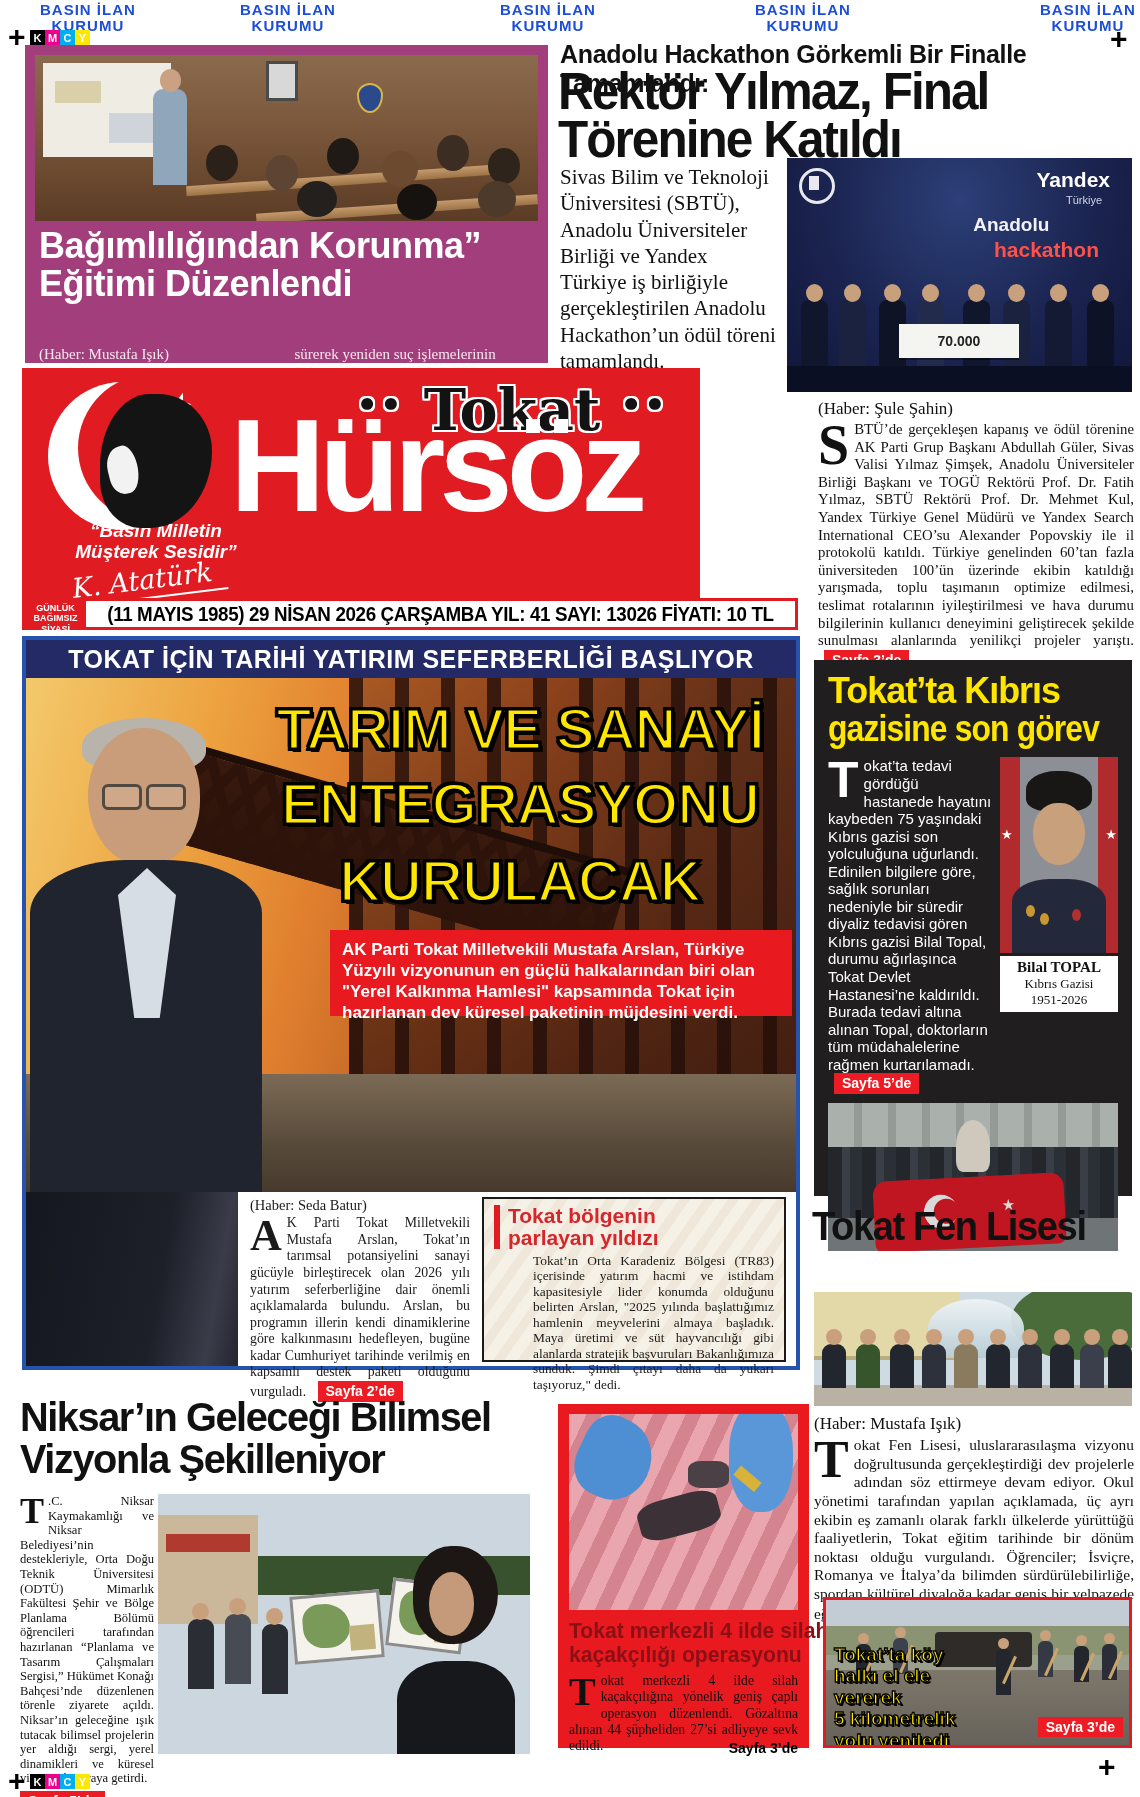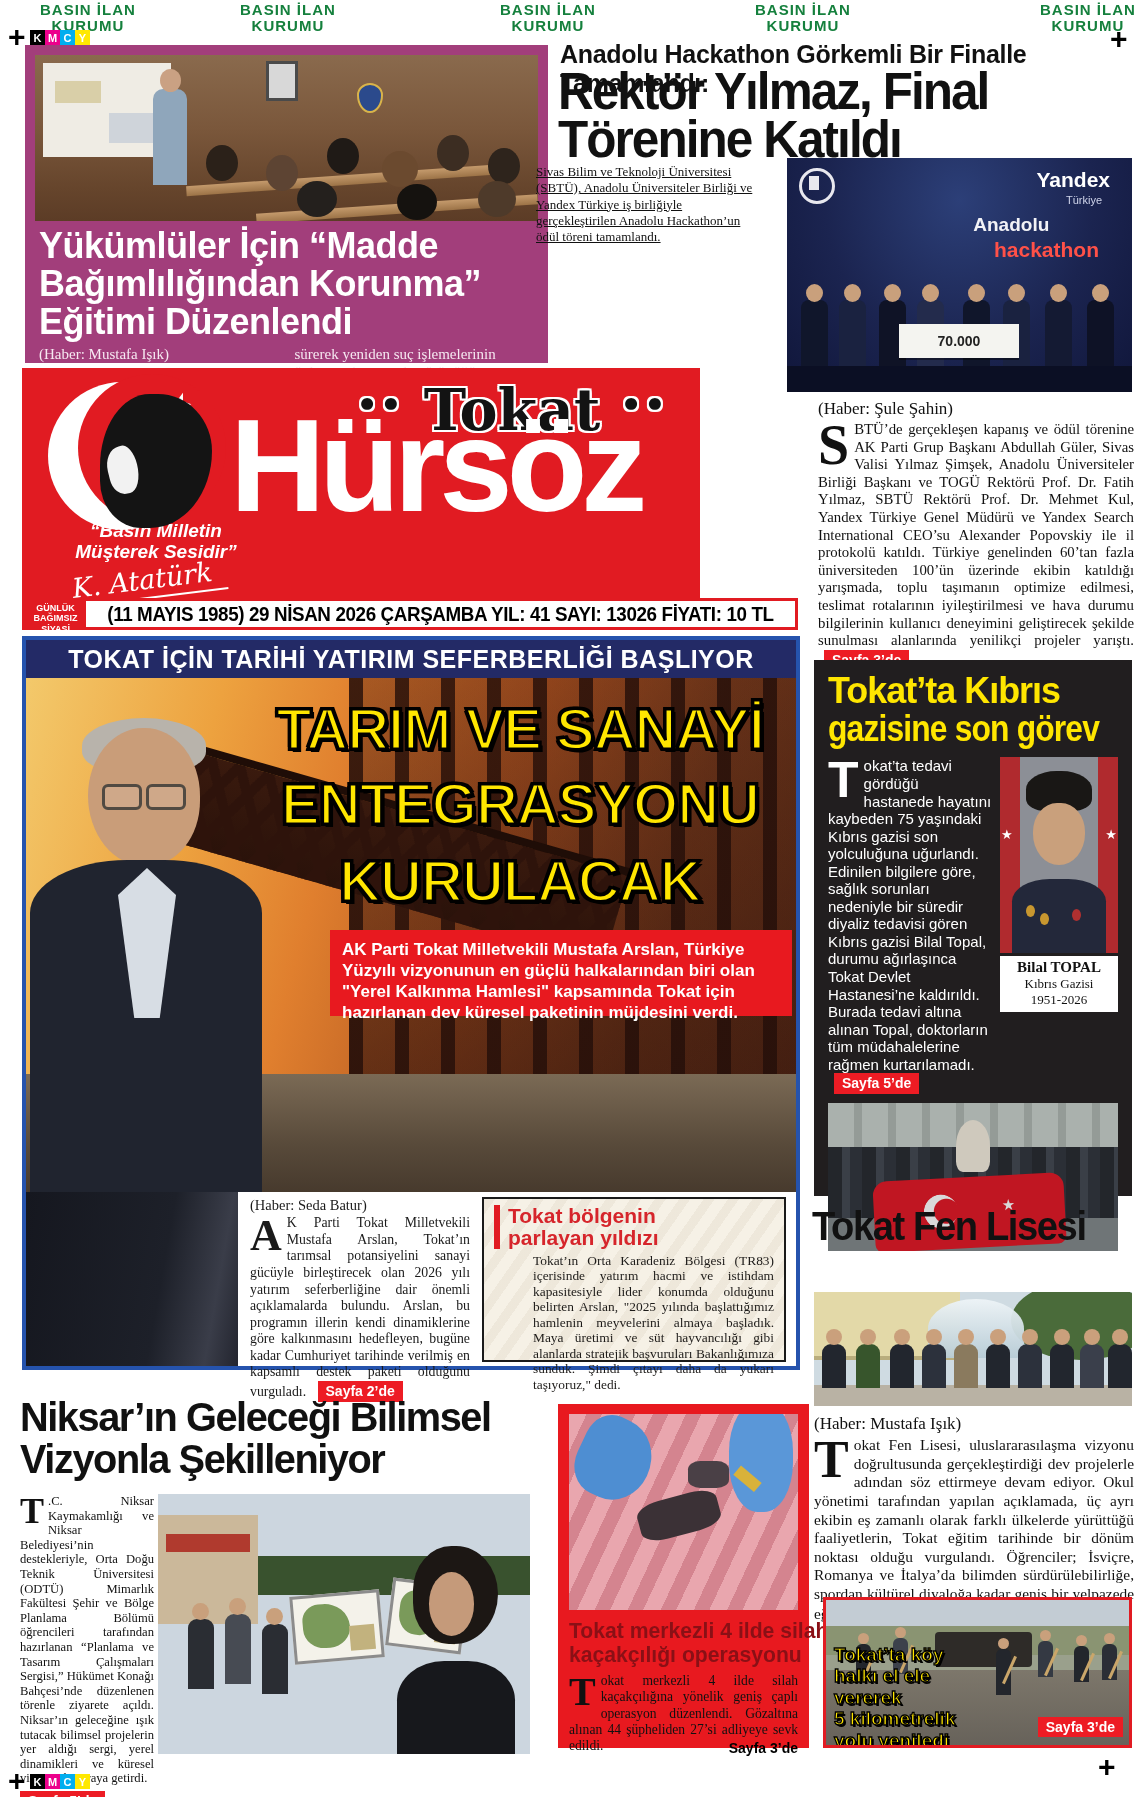--- a/index.html
+++ b/index.html
@@ -1,20 +1,20 @@
 <!DOCTYPE html>
 <html><head>
 <meta charset="utf-8">
 <style>
   html,body{margin:0;padding:0;background:#ffffff;}
   .page{position:relative;width:1140px;height:1797px;background:#fff;overflow:hidden;
         font-family:"Liberation Sans",sans-serif;color:#111;}
   .abs{position:absolute;}
   
-  .wm{position:absolute;color:#15803d;font-weight:bold;font-size:15px;line-height:1.05;
+  .wm{position:absolute;color:#1d4ed8;font-weight:bold;font-size:15px;line-height:1.05;
       text-align:center;letter-spacing:1px;z-index:0;}
   .mark-plus{position:absolute;font-size:30px;font-weight:bold;color:#000;z-index:3;line-height:1;}
   .kmcy{position:absolute;display:flex;z-index:3;}
   .kmcy i{width:15px;height:15px;font-style:normal;font-weight:bold;font-size:11px;color:#fff;
           display:flex;align-items:center;justify-content:center;}
   .kmcy i.k{background:#000;} .kmcy i.m{background:#ec008c;} .kmcy i.c{background:#00aeef;}
   .kmcy i.y{background:#ffe800;}
   
   .serif{font-family:"Liberation Serif",serif;}
   .badge{background:#ed1c24;color:#fff;font-weight:bold;font-size:14px;padding:2px 8px;
@@ -53,21 +53,21 @@
               color:#f6e8f1;font-size:15px;line-height:1.2;}
   .tl-bodyrow .col{flex:1;}
   .tl-byline{display:block;margin-bottom:2px;}
   .tl-bodyrow .dcap{color:#fff;font-size:44px;}
   .tl-badge-row{text-align:right;margin-top:4px;}
   
   .tr-kicker{left:560px;top:40px;width:578px;font-weight:800;font-size:25px;letter-spacing:-.3px;z-index:1;}
   .tr-headline{left:558px;top:68px;width:582px;font-weight:800;font-size:51px;line-height:.95;
                letter-spacing:-2px;z-index:1;}
   .tr-headline span{display:block;transform:scaleX(.97);transform-origin:0 50%;white-space:nowrap;}
-  .tr-intro{left:536px;top:164px;width:218px;font-size:13px;line-height:1.25;z-index:1;text-decoration:underline;}
+  .tr-intro{left:560px;top:164px;width:218px;font-size:21px;line-height:1.25;z-index:1;}
   .tr-photo{left:787px;top:158px;width:345px;height:234px;overflow:hidden;z-index:1;
             background:radial-gradient(ellipse at 50% 18%,#2c3f78 0%,#1b2450 55%,#10163a 100%);}
   .yx-circle{position:absolute;left:12px;top:10px;width:30px;height:30px;border:3px solid #e8e8ee;border-radius:50%;}
   .yx-circle:before{content:"";position:absolute;left:7px;top:5px;width:10px;height:14px;background:#e8e8ee;}
   .tr-brand-yandex{position:absolute;right:22px;top:10px;color:#fff;font-weight:bold;font-size:21px;}
   .tr-brand-turkiye{position:absolute;right:30px;top:36px;color:#cfd4ea;font-size:11px;}
   .tr-brand-anadolu{position:absolute;left:54%;top:56px;color:#f2f2f6;font-size:19px;font-weight:bold;}
   .tr-brand-hack{position:absolute;left:60%;top:80px;color:#ff5148;font-size:21px;font-weight:bold;}
   .tr-people span{position:absolute;bottom:26px;width:27px;height:66px;border-radius:8px 8px 0 0;background:#141b33;}
   .tr-people span:before{content:"";position:absolute;top:-16px;left:5px;width:17px;height:18px;border-radius:50%;background:#c9a07c;}
@@ -336,21 +336,20 @@
           <span></span>
           <span></span>
           <span></span>
           <span></span>
           <span></span>
           <span></span>
           <span></span>
       </div>
     </div>
     <div class="tl-headline">
-      <span>Yükümlüler İçin “Madde</span>
       <span>Bağımlılığından Korunma”</span>
       <span>Eğitimi Düzenlendi</span>
     </div>
     <div class="tl-bodyrow serif">
       <div class="col">
         <span class="tl-byline">(Haber: Mustafa Işık)</span>
         <p><span class="dcap">T</span><span>okat Denetimli Serbestlik Müdürlüğü, yükümlülerin topluma kazandırılması ve sağlıklı bir yaşam</span></p>
       </div>
       <div class="col">
         <p>sürerek yeniden suç işlemelerinin önlenmesi amacıyla yürüttüğü çalışmalara bir yenisini daha ekledi.</p>

